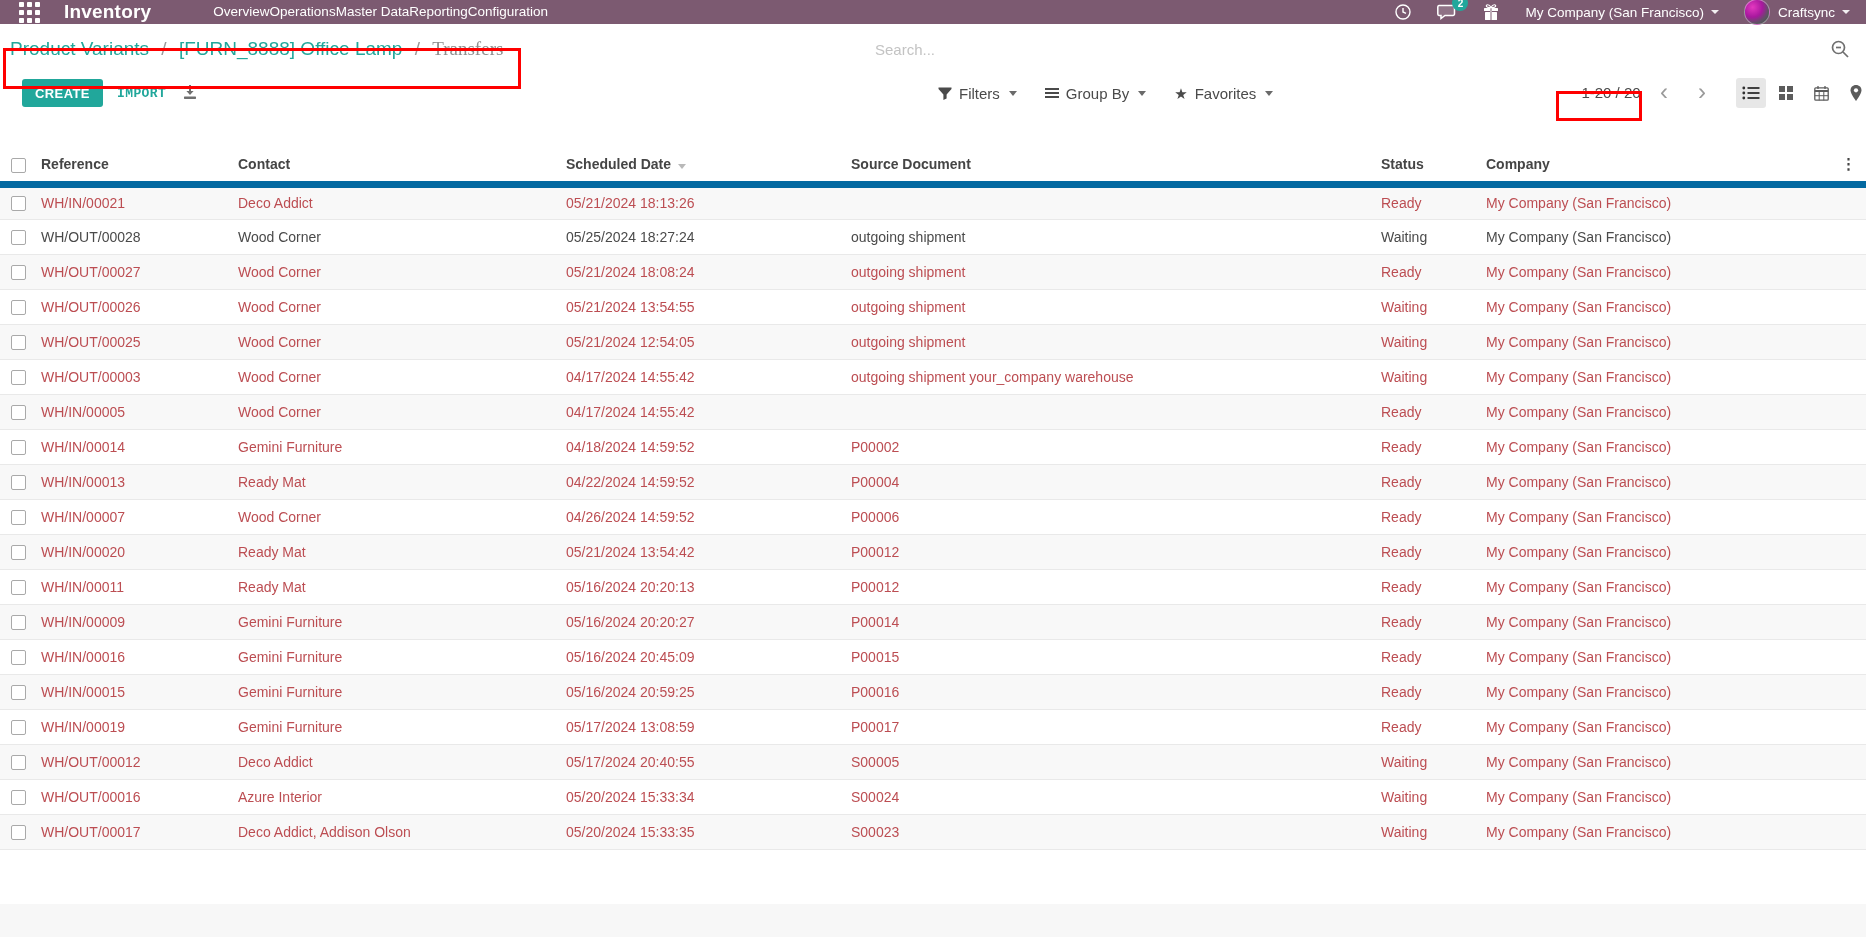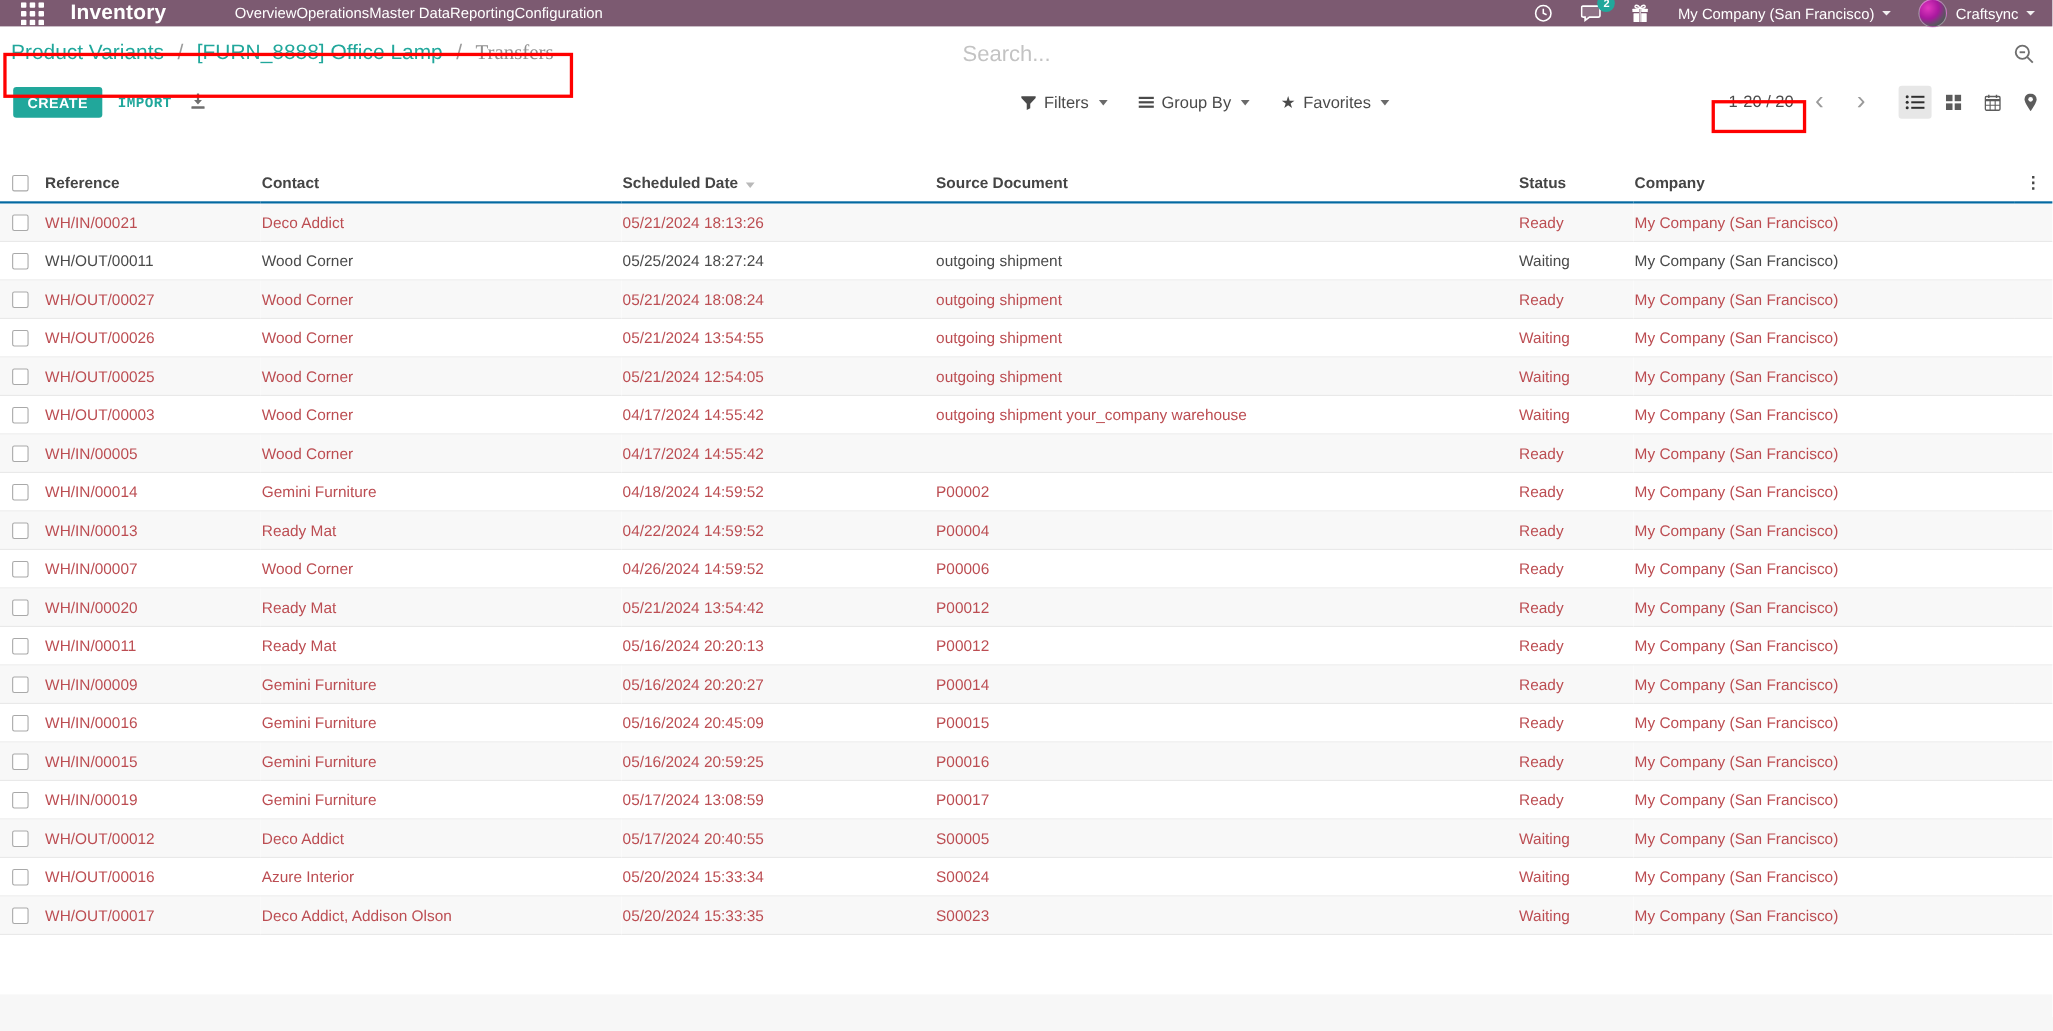--- a/index.html
+++ b/index.html
@@ -30,27 +30,27 @@
   .avatar{width:26px;height:26px;border-radius:50%;margin-right:8px;border:1px solid rgba(255,255,255,.4);
           background:radial-gradient(circle at 32% 30%, #e438c0 0%, #a8189e 42%, #5b5560 70%, #434048 100%);}
 
   
   .breadcrumb-row{position:relative;height:50px;}
   .breadcrumb{position:absolute;left:10px;top:0;line-height:50px;font-size:19px;white-space:nowrap;}
   .crumb-link{color:var(--teal);cursor:pointer;}
   .crumb-sep{color:#9a9a9a;margin:0 7px;}
   .crumb-current{color:#8f8f8f;font-family:Liberation Serif, serif;}
   .search{position:absolute;left:775px;right:10px;top:6px;height:38px;}
-  .search input{border:none;outline:none;width:100%;height:100%;font-size:20px;color:#444;
+  .search input{border:none;outline:none;width:100%;height:100%;font-size:15px;color:#444;
                 padding-left:100px;background:transparent;}
   .search input::placeholder{color:#c3c3c3;}
   .search .mag{position:absolute;right:6px;top:9px;color:#6f6f6f;cursor:pointer;}
 
   
-  .control-row{position:relative;height:38px;}
+  .control-row{position:relative;height:38px;margin-left:10px;}
   .btn-create{position:absolute;left:12px;top:5px;height:28px;padding:0 13px;background:var(--teal);
               color:#fff;font-size:13px;font-weight:bold;border:none;border-radius:3px;
               letter-spacing:.4px;cursor:pointer;font-family:inherit;}
   .btn-import{position:absolute;left:101px;top:5px;height:28px;background:none;border:none;
               color:var(--teal);font-size:13px;font-weight:bold;letter-spacing:.4px;cursor:pointer;font-family:Liberation Mono, monospace;}
   .btn-export{position:absolute;left:172px;top:10px;color:#6f6f6f;background:none;border:none;cursor:pointer;padding:0;}
   .facet-group{position:absolute;left:928px;top:0;height:38px;display:flex;align-items:center;
                gap:28px;color:#4a4a4a;font-size:15px;}
   .facet{display:flex;align-items:center;gap:7px;cursor:pointer;}
   .facet .caret{width:0;height:0;border-left:4px solid transparent;border-right:4px solid transparent;
@@ -67,21 +67,21 @@
 
   
   .annotation{position:absolute;border:3px solid var(--annotation);pointer-events:none;z-index:10;}
   .ann-breadcrumb{left:3px;top:48px;width:518px;height:41px;}
   .ann-pager{left:1556px;top:91px;width:86px;height:30px;}
 
   
   table.list{position:absolute;top:148px;left:0;width:1866px;border-collapse:collapse;
              table-layout:fixed;font-size:14px;}
   table.list thead th{height:36px;text-align:left;font-weight:bold;color:#454545;
-                      border-bottom:2px solid #0369a1;white-space:nowrap;}
+                      border-bottom:7px solid #0369a1;white-space:nowrap;}
   table.list tbody td{height:35px;border-bottom:1px solid var(--border);color:var(--text);
                       white-space:nowrap;overflow:hidden;}
   table.list tbody tr{cursor:pointer;padding-left:25px;}
   table.list tbody tr:nth-child(odd){background:var(--stripe);}
   table.list tbody tr.late td{color:var(--danger);}
   .cb{display:inline-block;width:15px;height:15px;border:1px solid #a9a9a9;border-radius:2px;
       background:#fff;vertical-align:middle;margin-left:10px;cursor:pointer;}
   .sort-caret{display:inline-block;width:0;height:0;border-left:4px solid transparent;
               border-right:4px solid transparent;border-top:5px solid #b9b9b9;margin-left:7px;}
   .options-head{text-align:center !important;color:#4a4a4a;font-size:15px;font-weight:bold;cursor:pointer;}
@@ -271,21 +271,21 @@
     <td>WH/IN/00021</td>
     <td>Deco Addict</td>
     <td>05/21/2024 18:13:26</td>
     <td></td>
     <td>Ready</td>
     <td>My Company (San Francisco)</td>
     <td></td>
   </tr>
       <tr>
     <td><span class="cb"></span></td>
-    <td>WH/OUT/00011</td>
+    <td>WH/OUT/00028</td>
     <td>Wood Corner</td>
     <td>05/25/2024 18:27:24</td>
     <td>outgoing shipment</td>
     <td>Waiting</td>
     <td>My Company (San Francisco)</td>
     <td></td>
   </tr>
       <tr class="late">
     <td><span class="cb"></span></td>
     <td>WH/OUT/00027</td>

